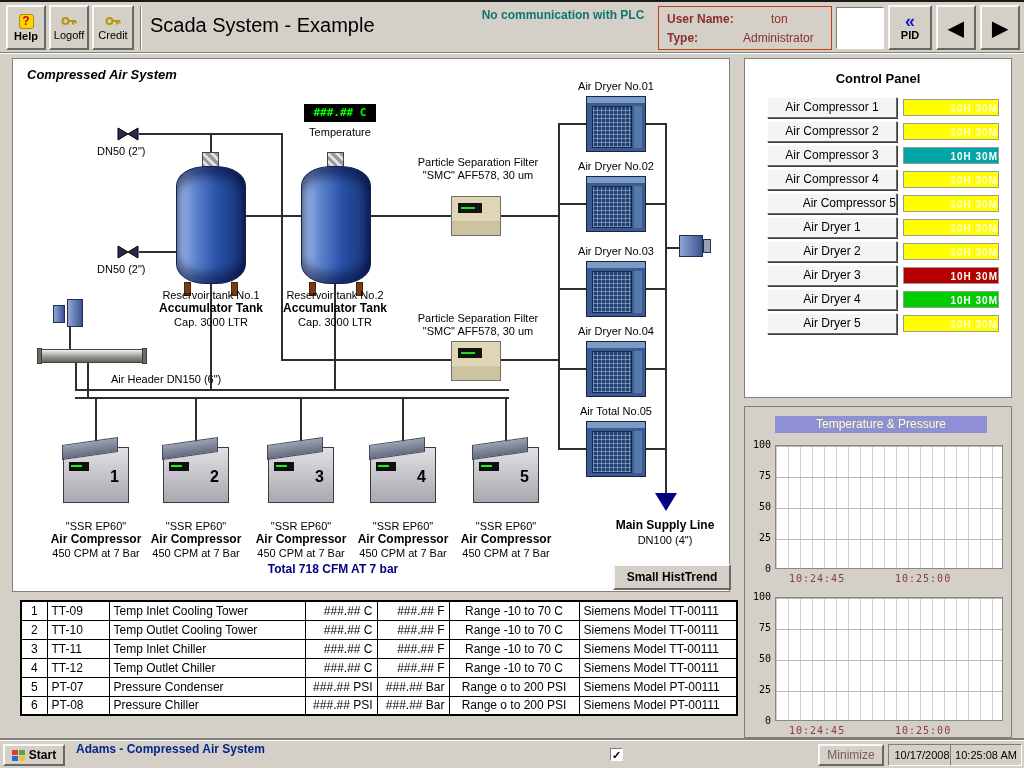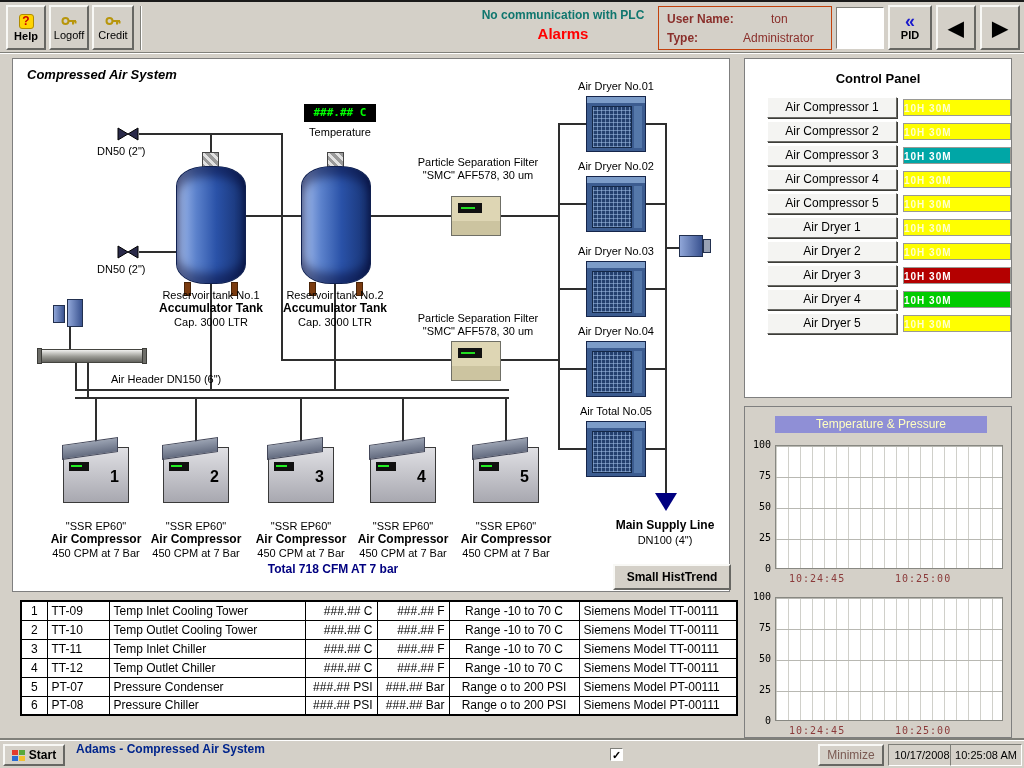--- a/index.html
+++ b/index.html
@@ -70,21 +70,21 @@
                 border-top:18px solid #000080;}
   .inst{position:absolute;border:1px solid #22304f;background:linear-gradient(90deg,#90a6d8,#3a5390);}
   #histtrend-btn{left:600px;top:505px;width:118px;height:26px;font-size:12px;}
 
   
   #control-panel{left:744px;top:58px;width:268px;height:340px;}
   #cp-title{left:0;top:12px;width:100%;font-size:13px;font-weight:bold;text-align:center;}
   .cp-btn{position:absolute;left:22px;width:130px;height:21px;background:#f4f4f2;text-align:center;
           line-height:19px;font-size:12px;border-top:1px solid #fff;border-left:1px solid #fff;
           border-right:1px solid #6a6a66;border-bottom:1px solid #6a6a66;box-shadow:1px 1px 0 #3c3c38;}
-  .cp-badge{position:absolute;left:158px;width:108px;height:17px;text-align:left;line-height:17px;
+  .cp-badge{position:absolute;left:158px;width:96px;height:17px;text-align:right;line-height:17px;
             font-size:10px;font-weight:bold;letter-spacing:1px;border:1px solid #9a9a94;}
 
   
   #trend-panel{left:744px;top:406px;width:268px;height:332px;background:#d4d0c8;border:1px solid #7f7f7f;}
   #trend-header{position:absolute;left:30px;top:9px;width:212px;height:17px;background:#8f8fd6;
                 color:#ffffc0;text-align:center;line-height:17px;font-size:12px;}
   .plot{position:absolute;left:30px;width:228px;height:124px;background-color:#fff;border:1px solid #888882;
         background-image:linear-gradient(#b8b8b2 1px,transparent 1px),
                          linear-gradient(90deg,#d0d0ca 1px,transparent 1px);
         background-size:100% 31px,12px 100%;}
@@ -128,23 +128,23 @@
     <span>Logoff</span>
   </div>
   <div class="abs raised btncol" style="left:92px;top:3px;width:42px;height:45px;font-weight:normal;">
     <svg width="16" height="14" viewBox="0 0 16 14">
         <circle cx="4.5" cy="7" r="3" fill="none" stroke="#b8960c" stroke-width="2"></circle>
         <path d="M7.5 7 H15 M12 7 V10.5 M14.5 7 V9.5" stroke="#b8960c" stroke-width="2" fill="none"></path>
       </svg>
     <span>Credit</span>
   </div>
   <div class="abs" style="left:140px;top:4px;width:2px;height:44px;border-left:1px solid #80807a;border-right:1px solid #fff;"></div>
+  <div id="main-title" class="abs">Scada System - Example</div>
   <div id="alarm-block" class="abs">
     <div id="no-comm">No communication with PLC</div>
-    <div id="alarms">Alarms</div>
   </div>
   <div id="user-panel" class="abs">
     <span class="abs maroon bold" style="left:8px;top:5px;">User Name:</span>
     <span class="abs maroon" style="left:112px;top:5px;">ton</span>
     <span class="abs maroon bold" style="left:8px;top:24px;">Type:</span>
     <span class="abs maroon" style="left:84px;top:24px;">Administrator</span>
   </div>
   <div class="abs sunkenbox" style="left:836px;top:5px;width:48px;height:42px;background:#fff;"></div>
   <div class="abs raised btncol" style="left:888px;top:3px;width:44px;height:45px;">
     <span class="pid-glyph">«</span>
@@ -325,21 +325,21 @@
 <div id="control-panel" class="panel">
   <div id="cp-title" class="abs">Control Panel</div>
   <div class="cp-btn" style="top:38px;">Air Compressor 1</div>
   <div class="cp-badge" style="top: 40px; background-color: rgb(255, 255, 0); color: rgb(255, 255, 208);">10H 30M</div>
   <div class="cp-btn" style="top:62px;">Air Compressor 2</div>
   <div class="cp-badge" style="top: 64px; background-color: rgb(255, 255, 0); color: rgb(255, 255, 208);">10H 30M</div>
   <div class="cp-btn" style="top:86px;">Air Compressor 3</div>
   <div class="cp-badge" style="top: 88px; background-color: rgb(0, 166, 166); color: rgb(255, 255, 255);">10H 30M</div>
   <div class="cp-btn" style="top:110px;">Air Compressor 4</div>
   <div class="cp-badge" style="top: 112px; background-color: rgb(255, 255, 0); color: rgb(255, 255, 208);">10H 30M</div>
-  <div class="cp-btn" style="top:134px;">Air Compressor 5</div>
+  <div class="cp-btn" style="top:134px;text-align:right;">Air Compressor 5</div>
   <div class="cp-badge" style="top: 136px; background-color: rgb(255, 255, 0); color: rgb(255, 255, 208);">10H 30M</div>
   <div class="cp-btn" style="top:158px;">Air Dryer 1</div>
   <div class="cp-badge" style="top: 160px; background-color: rgb(255, 255, 0); color: rgb(255, 255, 208);">10H 30M</div>
   <div class="cp-btn" style="top:182px;">Air Dryer 2</div>
   <div class="cp-badge" style="top: 184px; background-color: rgb(255, 255, 0); color: rgb(255, 255, 208);">10H 30M</div>
   <div class="cp-btn" style="top:206px;">Air Dryer 3</div>
   <div class="cp-badge" style="top: 208px; background-color: rgb(180, 0, 0); color: rgb(255, 255, 255);">10H 30M</div>
   <div class="cp-btn" style="top:230px;">Air Dryer 4</div>
   <div class="cp-badge" style="top: 232px; background-color: rgb(0, 204, 0); color: rgb(255, 255, 255);">10H 30M</div>
   <div class="cp-btn" style="top:254px;">Air Dryer 5</div>

